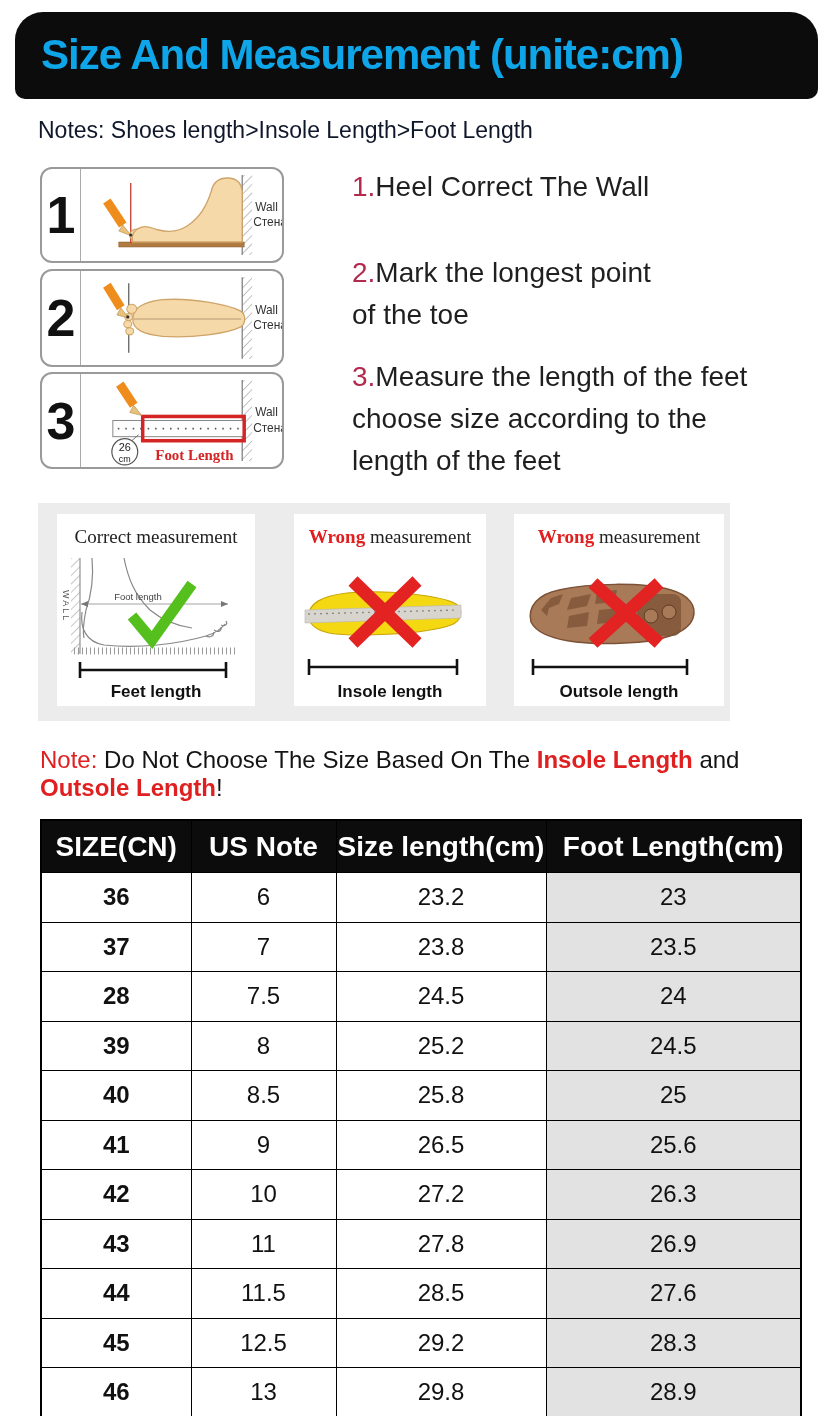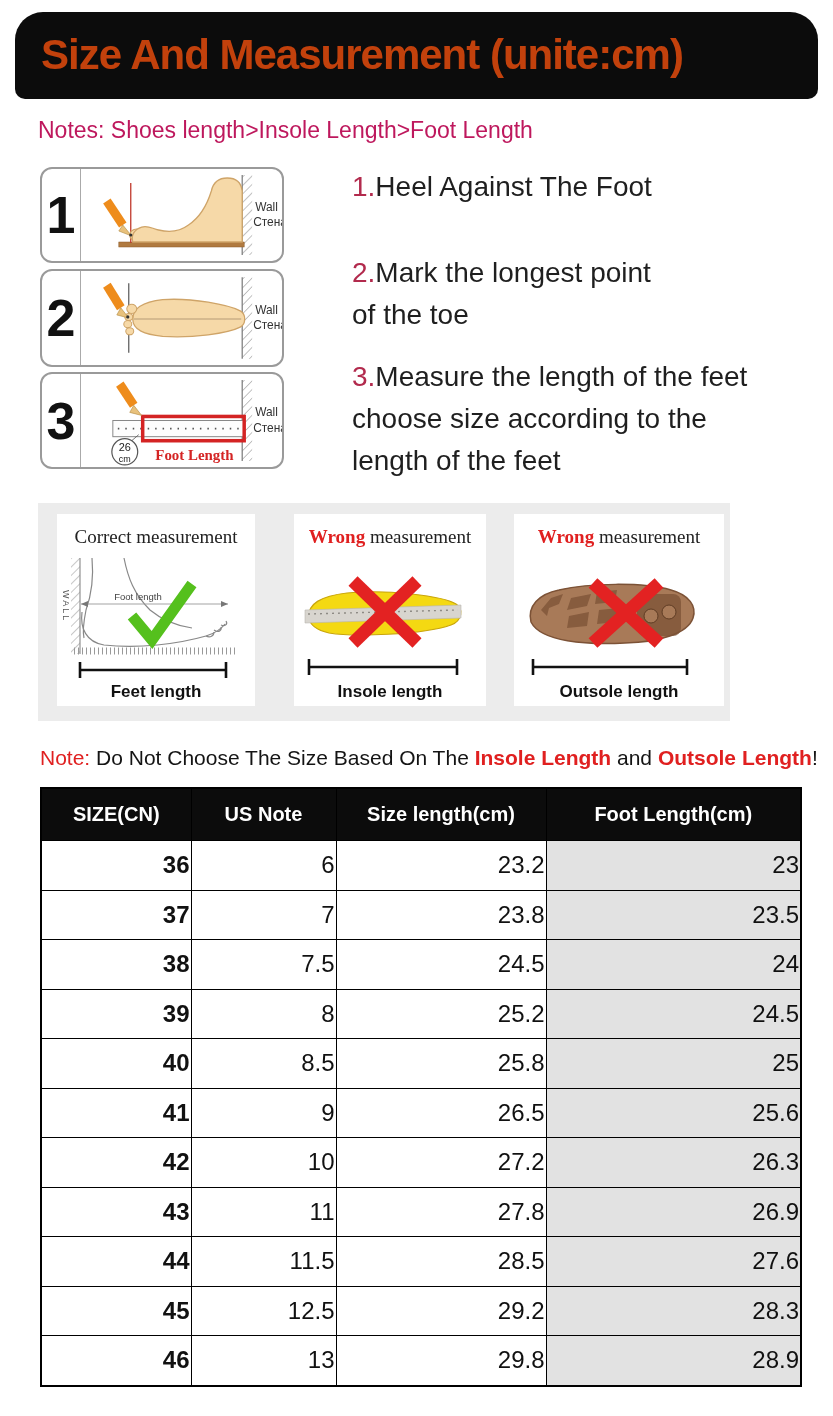--- a/index.html
+++ b/index.html
@@ -2,50 +2,50 @@
 <html><head>
 <meta charset="utf-8">
 <style>
   html,body{margin:0;padding:0;background:#fff;}
   .page{position:relative;width:833px;height:1416px;background:#ffffff;overflow:hidden;
         font-family:"Liberation Sans","DejaVu Sans",sans-serif;color:#1f1f1f;}
   
   .top{position:relative;width:833px;height:492px;}
   .banner{position:absolute;left:15px;top:12px;width:803px;height:87px;background:#0c0c0c;
           border-radius:28px 28px 10px 10px;}
-  .banner-title{padding:19px 0 0 26px;font-size:42px;font-weight:bold;color:#c2410c;letter-spacing:-1px;}
-  .notes{position:absolute;left:38px;top:117px;font-size:23px;color:#be185d;}
+  .banner-title{padding:19px 0 0 26px;font-size:42px;font-weight:bold;color:#0ea5e9;letter-spacing:-1px;}
+  .notes{position:absolute;left:38px;top:117px;font-size:23px;color:#0f172a;}
   .mpanel{position:absolute;left:40px;width:244px;background:#fff;border:2px solid #9a9a9a;
           border-radius:12px;display:flex;box-sizing:border-box;}
   .p1{top:167px;height:96px;} .p2{top:269px;height:98px;} .p3{top:372px;height:97px;}
   .mpanel .num{width:38px;border-right:1.5px solid #aaa;display:flex;align-items:center;
                justify-content:center;font-size:52px;font-weight:bold;color:#111;}
   .mpanel .illus{flex:1;} .mpanel .illus svg{display:block;width:100%;height:100%;}
   .step{position:absolute;font-size:28px;line-height:42px;color:#1f1f1f;}
   .snum{color:#b22a4d;}
   
   .strip{margin:11px 0 0 38px;width:692px;height:218px;background:#ececec;display:flex;
          box-sizing:border-box;padding-top:11px;}
   .card{background:#fff;height:192px;box-sizing:border-box;text-align:center;}
   .card1{width:198px;margin-left:19px;} .card2{width:192px;margin-left:39px;} .card3{width:210px;margin-left:28px;}
   .card-title{font-family:"Liberation Serif","DejaVu Serif",serif;font-size:19px;color:#222;
               padding-top:12px;height:26px;}
   .wrong-prefix{color:#e02020;font-weight:bold;}
   .correct-prefix{color:#222;}
   .card svg{display:block;margin:2px auto 0 auto;}
   .card-caption{font-size:17px;font-weight:600;color:#111;margin-top:2px;}
   
-  .note{margin:25px 0 0 40px;font-size:21px;color:#141414;}
+  .note{margin:25px 0 0 40px;font-size:24px;color:#141414;}
   .note .red{color:#e02020;} .note .red.b{font-weight:bold;}
   
   .size-table{margin:17px 0 0 40px;border-collapse:collapse;table-layout:fixed;width:760px;
               text-align:center;border:2px solid #000;}
-  .size-table th{background:#0c0c0c;color:#fff;height:49px;font-size:20px;font-weight:600;
+  .size-table th{background:#0c0c0c;color:#fff;height:49px;font-size:28px;font-weight:600;
                  border:1.5px solid #000;}
-  .size-table td{height:46.5px;font-size:24px;border:1.5px solid #000;color:#111;text-align:right;}
+  .size-table td{height:46.5px;font-size:24px;border:1.5px solid #000;color:#111;}
   .size-table td.c0{font-weight:bold;}
   .size-table td.c3{background:#e2e2e2;}
 </style>
 </head>
 <body>
 
 <div class="page">
 
   <div class="top">
     <div class="banner">
@@ -125,21 +125,21 @@
           <text x="44" y="76" font-size="11" fill="#222" text-anchor="middle">26</text>
           <text x="44" y="87" font-size="9" fill="#222" text-anchor="middle">cm</text>
           <text x="114" y="85" font-size="15" font-weight="bold" fill="#d42424" text-anchor="middle" font-family="Liberation Serif, DejaVu Serif, serif">Foot Length</text>
           <text x="175" y="42" font-size="12" fill="#333">Wall</text>
           <text x="173" y="57" font-size="12" fill="#333">Стена</text>
         </svg>
       </div>
     </div>
 
     <div class="step" style="left:352px;top:166px;">
-      <div><span class="snum">1.</span><span>Heel Against The Foot</span></div>
+      <div><span class="snum">1.</span><span>Heel Correct The Wall</span></div>
     </div>
     <div class="step" style="left:352px;top:252px;">
       <div><span class="snum">2.</span><span>Mark the longest point</span></div>
       <div>of the toe</div>
     </div>
     <div class="step" style="left:352px;top:356px;">
       <div><span class="snum">3.</span><span>Measure the length of the feet</span></div>
       <div>choose size according to the</div>
       <div>length of the feet</div>
     </div>
@@ -258,21 +258,21 @@
           <td class="c2">23.2</td>
           <td class="c3">23</td>
         </tr>
         <tr>
           <td class="c0">37</td>
           <td class="c1">7</td>
           <td class="c2">23.8</td>
           <td class="c3">23.5</td>
         </tr>
         <tr>
-          <td class="c0">38</td>
+          <td class="c0">28</td>
           <td class="c1">7.5</td>
           <td class="c2">24.5</td>
           <td class="c3">24</td>
         </tr>
         <tr>
           <td class="c0">39</td>
           <td class="c1">8</td>
           <td class="c2">25.2</td>
           <td class="c3">24.5</td>
         </tr>

